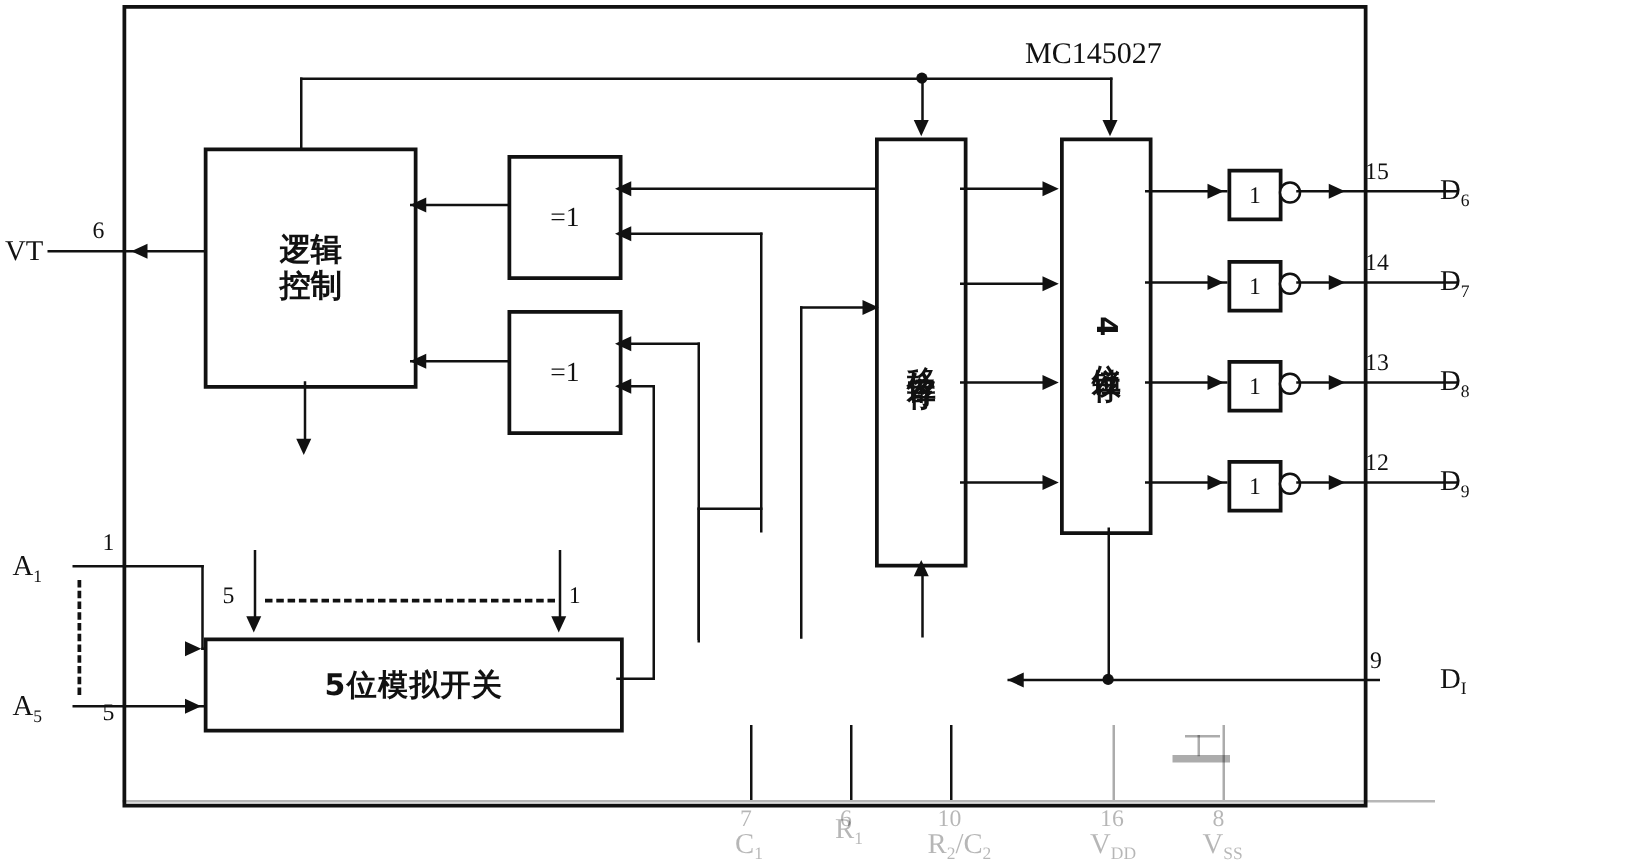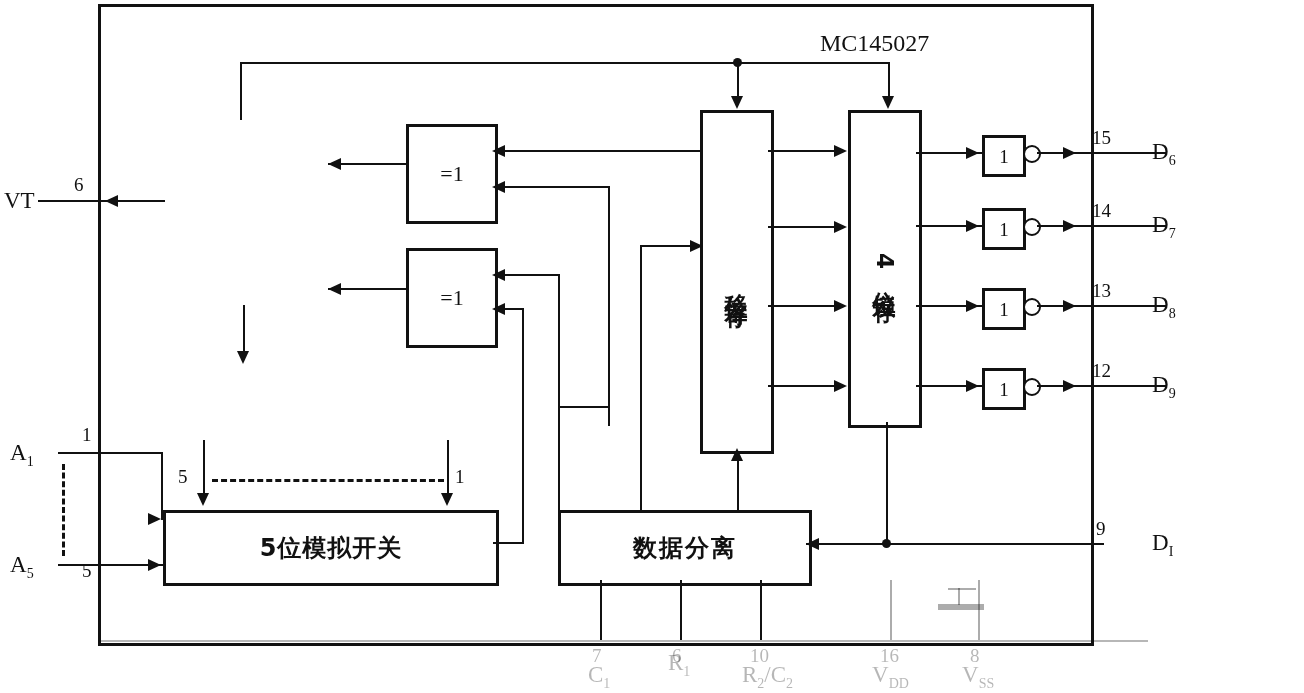--- a/index.html
+++ b/index.html
@@ -63,37 +63,38 @@
 </style>
 </head>
 <body>
 
 <div id="stage">
 
   <div class="chip" style="left:98px;top:4px;width:990px;height:636px;"></div>
 
   <div class="lbl" style="left:820px;top:30px;font-size:24px;">MC145027</div>
 
+  <div class="box" style="left:163px;top:118px;width:165px;height:187px;flex-direction:column;">
+    <span class="cjk" style="font-size:25px;line-height:1.15;">逻辑</span>
+    <span class="cjk" style="font-size:25px;line-height:1.15;">控制</span>
+  </div>
 
   <div class="box xor" style="left:406px;top:124px;">
     <span>=1</span>
   </div>
 
   <div class="box xor" style="left:406px;top:248px;">
     <span>=1</span>
   </div>
 
 
   <div class="box" style="left:163px;top:510px;width:330px;height:70px;">
     <span class="cjk" style="font-size:24px;letter-spacing:1px;">5位模拟开关</span>
   </div>
 
-  <div class="box" style="left:558px;top:510px;width:248px;height:70px;">
-    <span class="cjk" style="font-size:24px;letter-spacing:2px;">数据分离</span>
-  </div>
 
   <div class="box" style="left:700px;top:110px;width:68px;height:338px;">
     <span class="cjk" style="font-size:23px;writing-mode:vertical-rl;letter-spacing:4px;">移位寄存</span>
   </div>
 
   <div class="box" style="left:848px;top:110px;width:68px;height:312px;">
     <span class="cjk" style="font-size:23px;writing-mode:vertical-rl;letter-spacing:4px;">4位锁存</span>
   </div>
 
   <div class="inv" style="left:982px;top:135px;">

